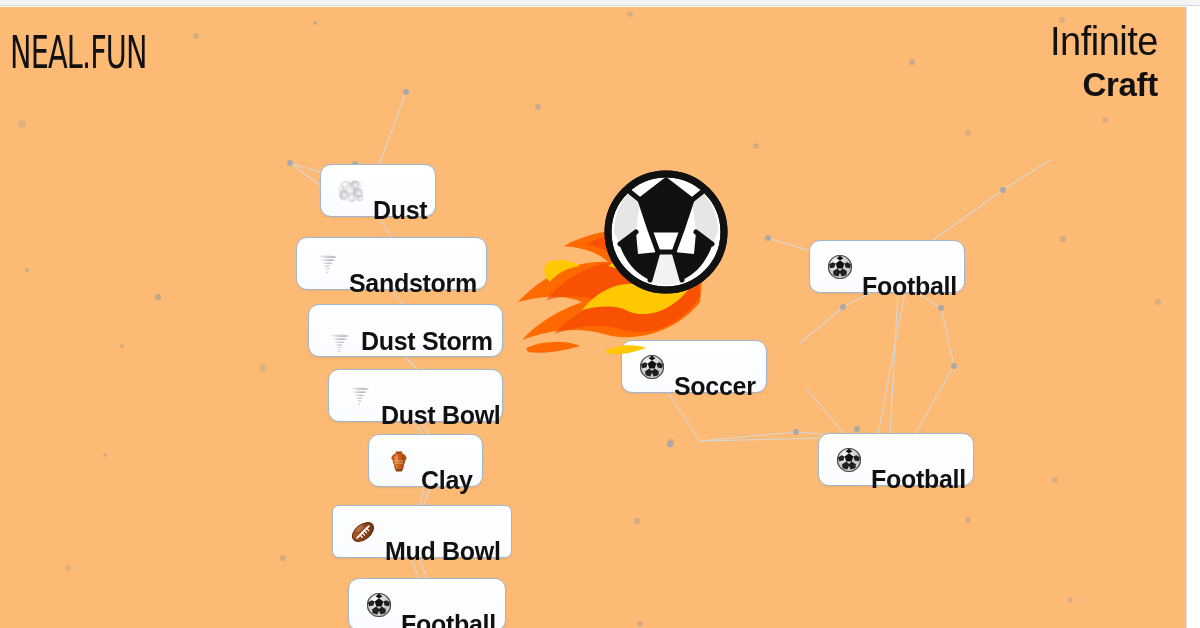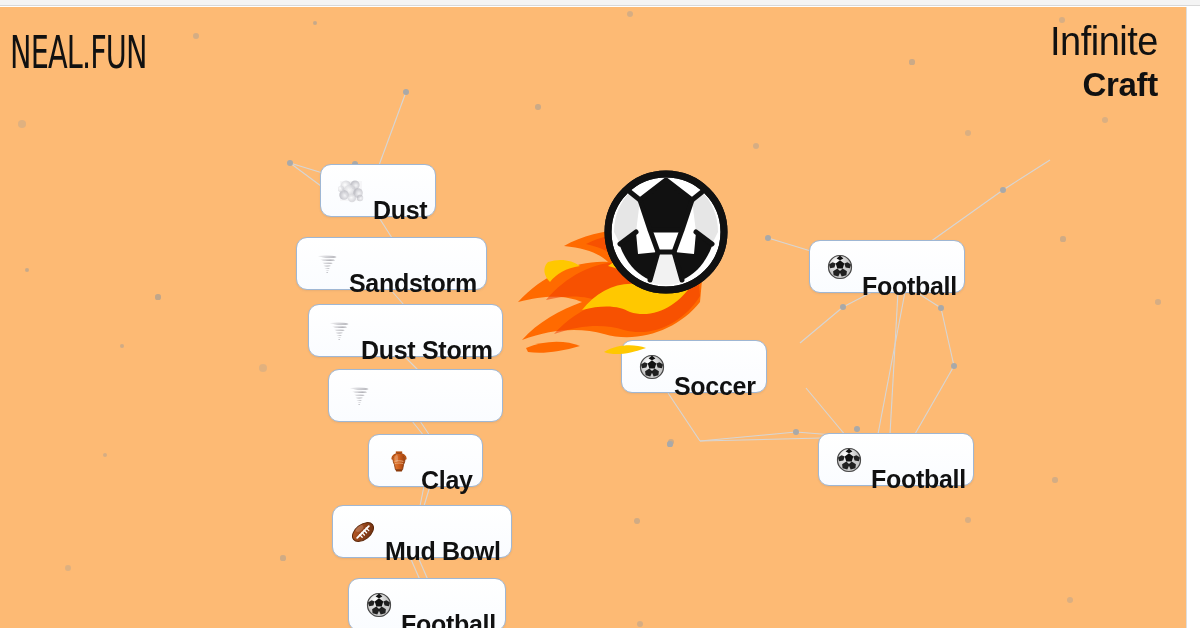--- a/index.html
+++ b/index.html
@@ -214,21 +214,21 @@
         <path d="M6.2 8.4 C11 7.2 19.2 7.8 21 9.2 C18.2 10.2 11.4 10 8.6 9.4 Z" fill="url(#tgrad)"></path>
         <path d="M8 11.6 C11.6 10.8 17.4 11.2 18.6 12.2 C16.4 13 11.6 12.8 9.8 12.4 Z" fill="url(#tgrad)"></path>
         <path d="M9.4 14.4 C12 13.8 16 14.2 16.8 15 C15.2 15.6 11.6 15.4 10.6 15.2 Z" fill="url(#tgrad)"></path>
         <path d="M10.6 17 C12.4 16.6 15 16.8 15.6 17.4 C14.4 17.9 11.8 17.8 11.2 17.6 Z" fill="url(#tgrad)"></path>
         <path d="M11.6 19.4 C12.8 19.1 14.4 19.3 14.8 19.7 C14 20.1 12.4 20 11.9 19.9 Z" fill="url(#tgrad)"></path>
         <path d="M12.4 21.6 C13.2 21.4 14 21.5 14.2 21.8 C13.7 22.1 12.8 22 12.5 21.9 Z" fill="#8e8e95"></path>
       </svg>
         </span>
         <span class="lbl">Sandstorm</span>
       </div>
-      <div class="elcard" style="left: 308px; top: 297px; width: 195px;">
+      <div class="elcard" style="left: 308px; top: 297px; width: 195px; align-items: flex-end;">
         <span class="emoji">
           <svg class="em-svg" viewBox="0 0 26 26">
         <defs>
               <linearGradient id="tgrad" x1="0" y1="0" x2="1" y2="1">
           <stop offset="0%" stop-color="#ffffff"></stop>
                 <stop offset="45%" stop-color="#d8d8dc"></stop>
           <stop offset="100%" stop-color="#97979e"></stop>
               </linearGradient>
             </defs>
         <path d="M4 5.2 C10 3.4 20 4.2 22.6 6 C19.6 7.2 12 7 8.4 6.2 Z" fill="url(#tgrad)"></path>
@@ -254,20 +254,21 @@
             </defs>
         <path d="M4 5.2 C10 3.4 20 4.2 22.6 6 C19.6 7.2 12 7 8.4 6.2 Z" fill="url(#tgrad)"></path>
         <path d="M6.2 8.4 C11 7.2 19.2 7.8 21 9.2 C18.2 10.2 11.4 10 8.6 9.4 Z" fill="url(#tgrad)"></path>
         <path d="M8 11.6 C11.6 10.8 17.4 11.2 18.6 12.2 C16.4 13 11.6 12.8 9.8 12.4 Z" fill="url(#tgrad)"></path>
         <path d="M9.4 14.4 C12 13.8 16 14.2 16.8 15 C15.2 15.6 11.6 15.4 10.6 15.2 Z" fill="url(#tgrad)"></path>
         <path d="M10.6 17 C12.4 16.6 15 16.8 15.6 17.4 C14.4 17.9 11.8 17.8 11.2 17.6 Z" fill="url(#tgrad)"></path>
         <path d="M11.6 19.4 C12.8 19.1 14.4 19.3 14.8 19.7 C14 20.1 12.4 20 11.9 19.9 Z" fill="url(#tgrad)"></path>
         <path d="M12.4 21.6 C13.2 21.4 14 21.5 14.2 21.8 C13.7 22.1 12.8 22 12.5 21.9 Z" fill="#8e8e95"></path>
       </svg>
         </span>
+        <span class="lbl">Dust Bowl</span>
       </div>
       <div class="elcard" style="left: 368px; top: 427px; width: 115px;">
         <span class="emoji">
           <svg class="em-svg" viewBox="0 0 26 26">
         <defs>
               <linearGradient id="agrad" x1="0" y1="0" x2="1" y2="0">
           <stop offset="0%" stop-color="#e8823a"></stop>
                 <stop offset="50%" stop-color="#cf5f1c"></stop>
           <stop offset="100%" stop-color="#9e400d"></stop>
               </linearGradient>
@@ -278,21 +279,21 @@
         <path d="M9.4 21.6 L16.6 21.6 L15.8 23.4 L10.2 23.4 Z" fill="#8c3a0a"></path>
         <path d="M9.6 6.2 C6.6 7.4 5.4 10 6.6 11.6" fill="none" stroke="#b8500f" stroke-width="1.5"></path>
         <path d="M16.4 6.2 C19.4 7.4 20.6 10 19.4 11.6" fill="none" stroke="#b8500f" stroke-width="1.5"></path>
         <path d="M8.6 13.4 C11 12.6 15 12.6 17.4 13.4" fill="none" stroke="#f0c49a" stroke-width=".9" opacity=".8"></path>
         <path d="M8.8 15.6 C11.2 14.9 14.8 14.9 17.2 15.6" fill="none" stroke="#f0c49a" stroke-width=".9" opacity=".7"></path>
         <ellipse cx="10.6" cy="10.5" rx="1.5" ry="3.4" fill="#ffffff" opacity=".22"></ellipse>
       </svg>
         </span>
         <span class="lbl">Clay</span>
       </div>
-      <div class="elcard" style="left: 332px; top: 498px; width: 180px;">
+      <div class="elcard" style="left: 332px; top: 498px; width: 180px; border-radius: 7px;">
         <span class="emoji">
           <svg class="em-svg" viewBox="0 0 26 26">
         <defs>
               <linearGradient id="fgrad" x1="0" y1="0" x2="1" y2="1">
           <stop offset="0%" stop-color="#c4602a"></stop>
                 <stop offset="55%" stop-color="#8a3f18"></stop>
           <stop offset="100%" stop-color="#6d2f10"></stop>
               </linearGradient>
             </defs>
         <ellipse cx="13" cy="13" rx="12" ry="7.4" fill="url(#fgrad)" transform="rotate(-38 13 13)" stroke="#5b2608" stroke-width="1"></ellipse>

